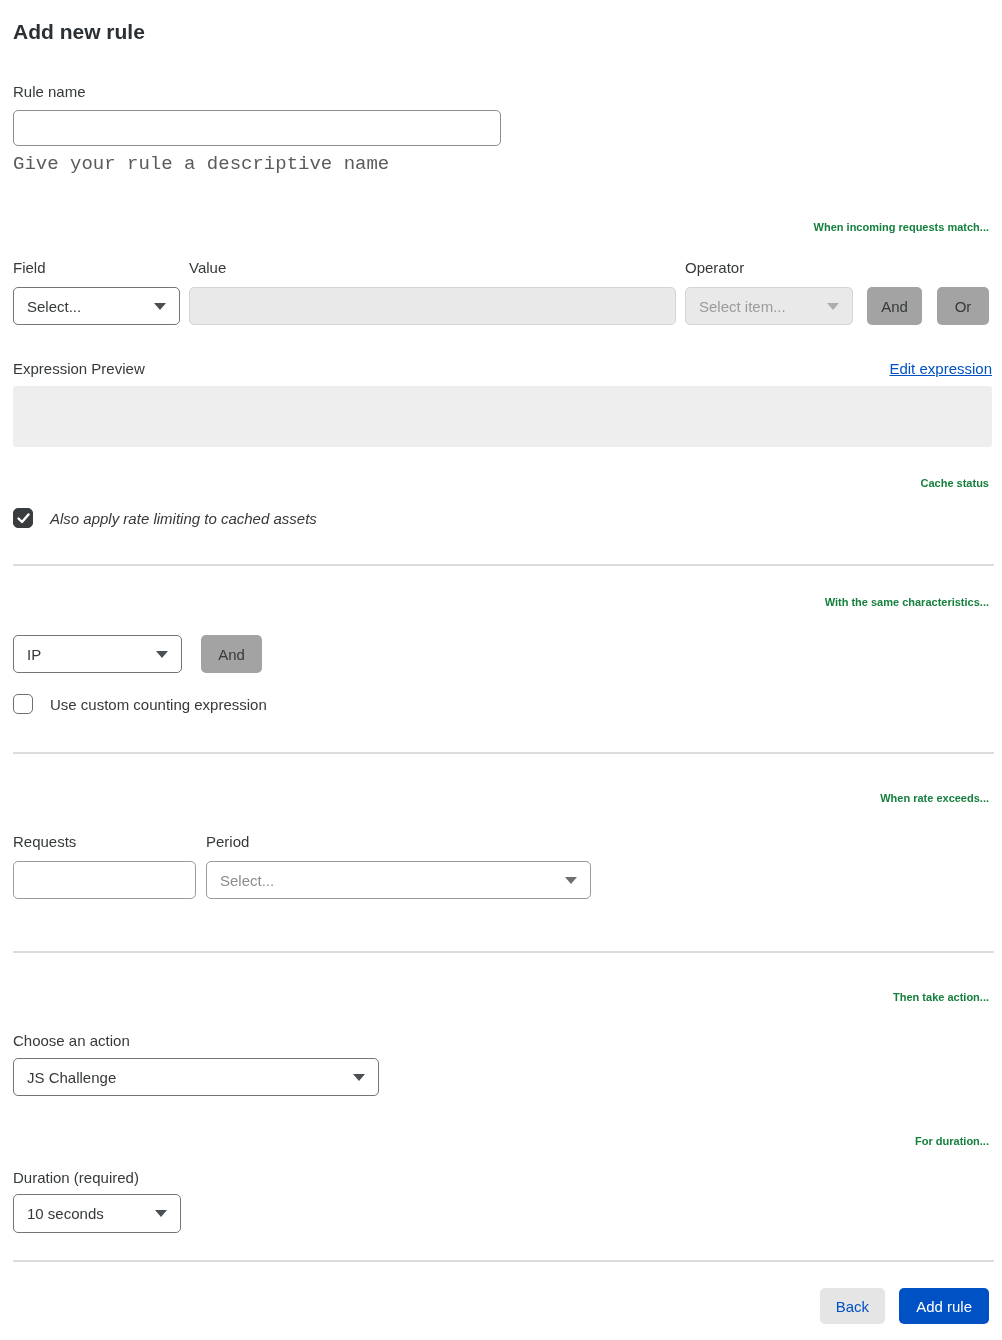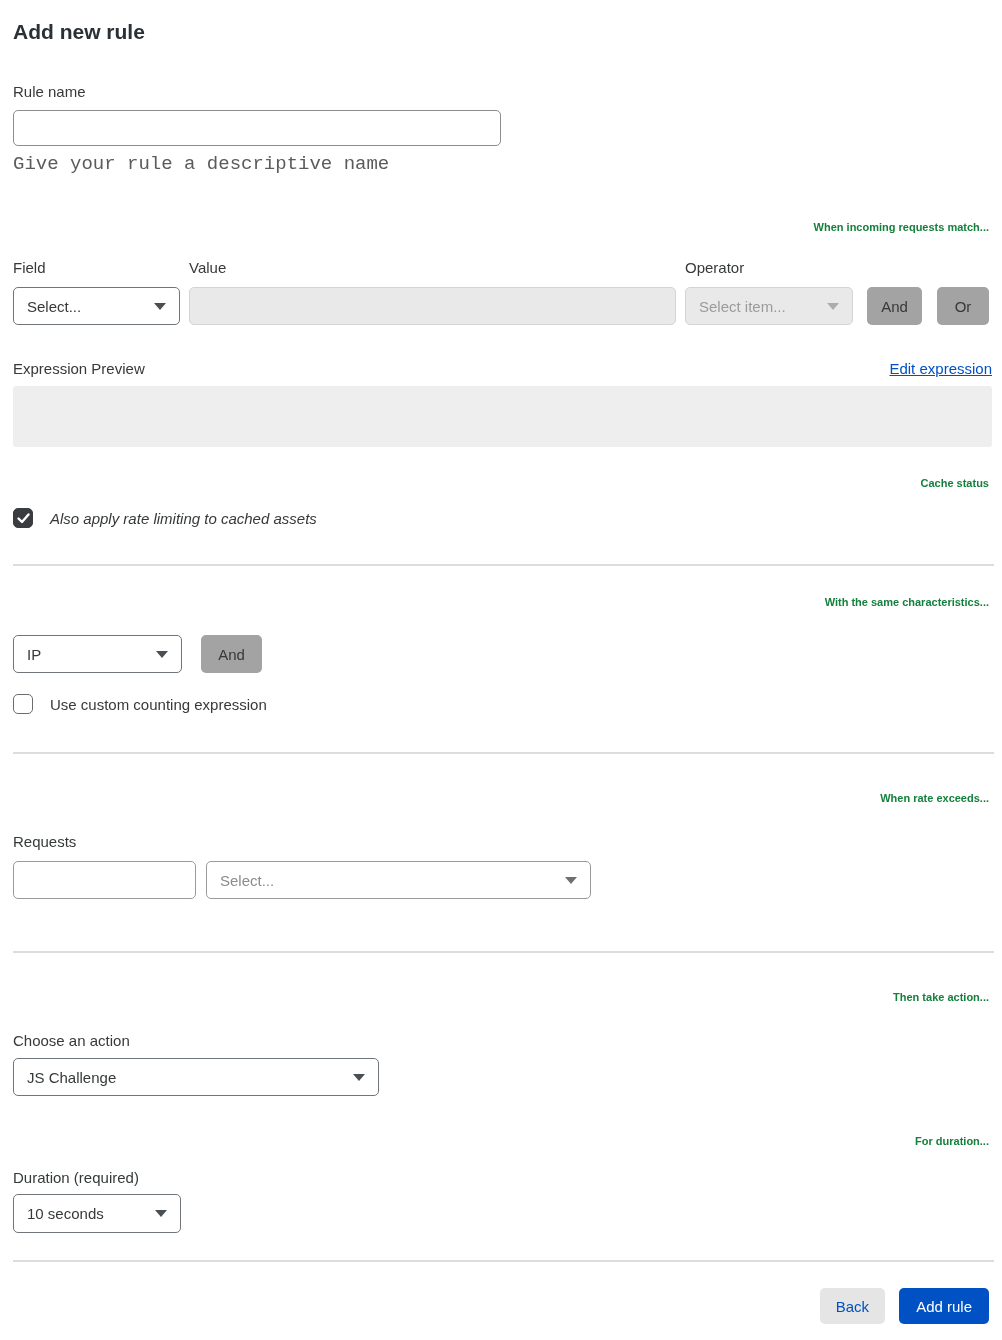--- a/index.html
+++ b/index.html
@@ -178,20 +178,21 @@
 
   <hr class="divider" style="margin-top:38px;">
 
   <h2 class="section-heading" style="margin-top:35px;">When rate exceeds...</h2>
   <div class="row" style="margin-top:26px;">
     <div class="col" style="width:183px;">
       <span class="field-label">Requests</span>
       <input type="text" class="text-input" style="height: 38px; border-color: rgb(154, 154, 154);" value="">
     </div>
     <div class="col" style="width:385px; margin-left:10px;">
+      <span class="field-label">Period</span>
       <div class="selectbox light-border">
         <span class="placeholder">Select...</span>
         <span class="caret" style="border-top-color:#6f6f6f;"></span>
       </div>
     </div>
   </div>
 
   <hr class="divider" style="margin-top:52px;">
 
   <h2 class="section-heading" style="margin-top:35px;">Then take action...</h2>

